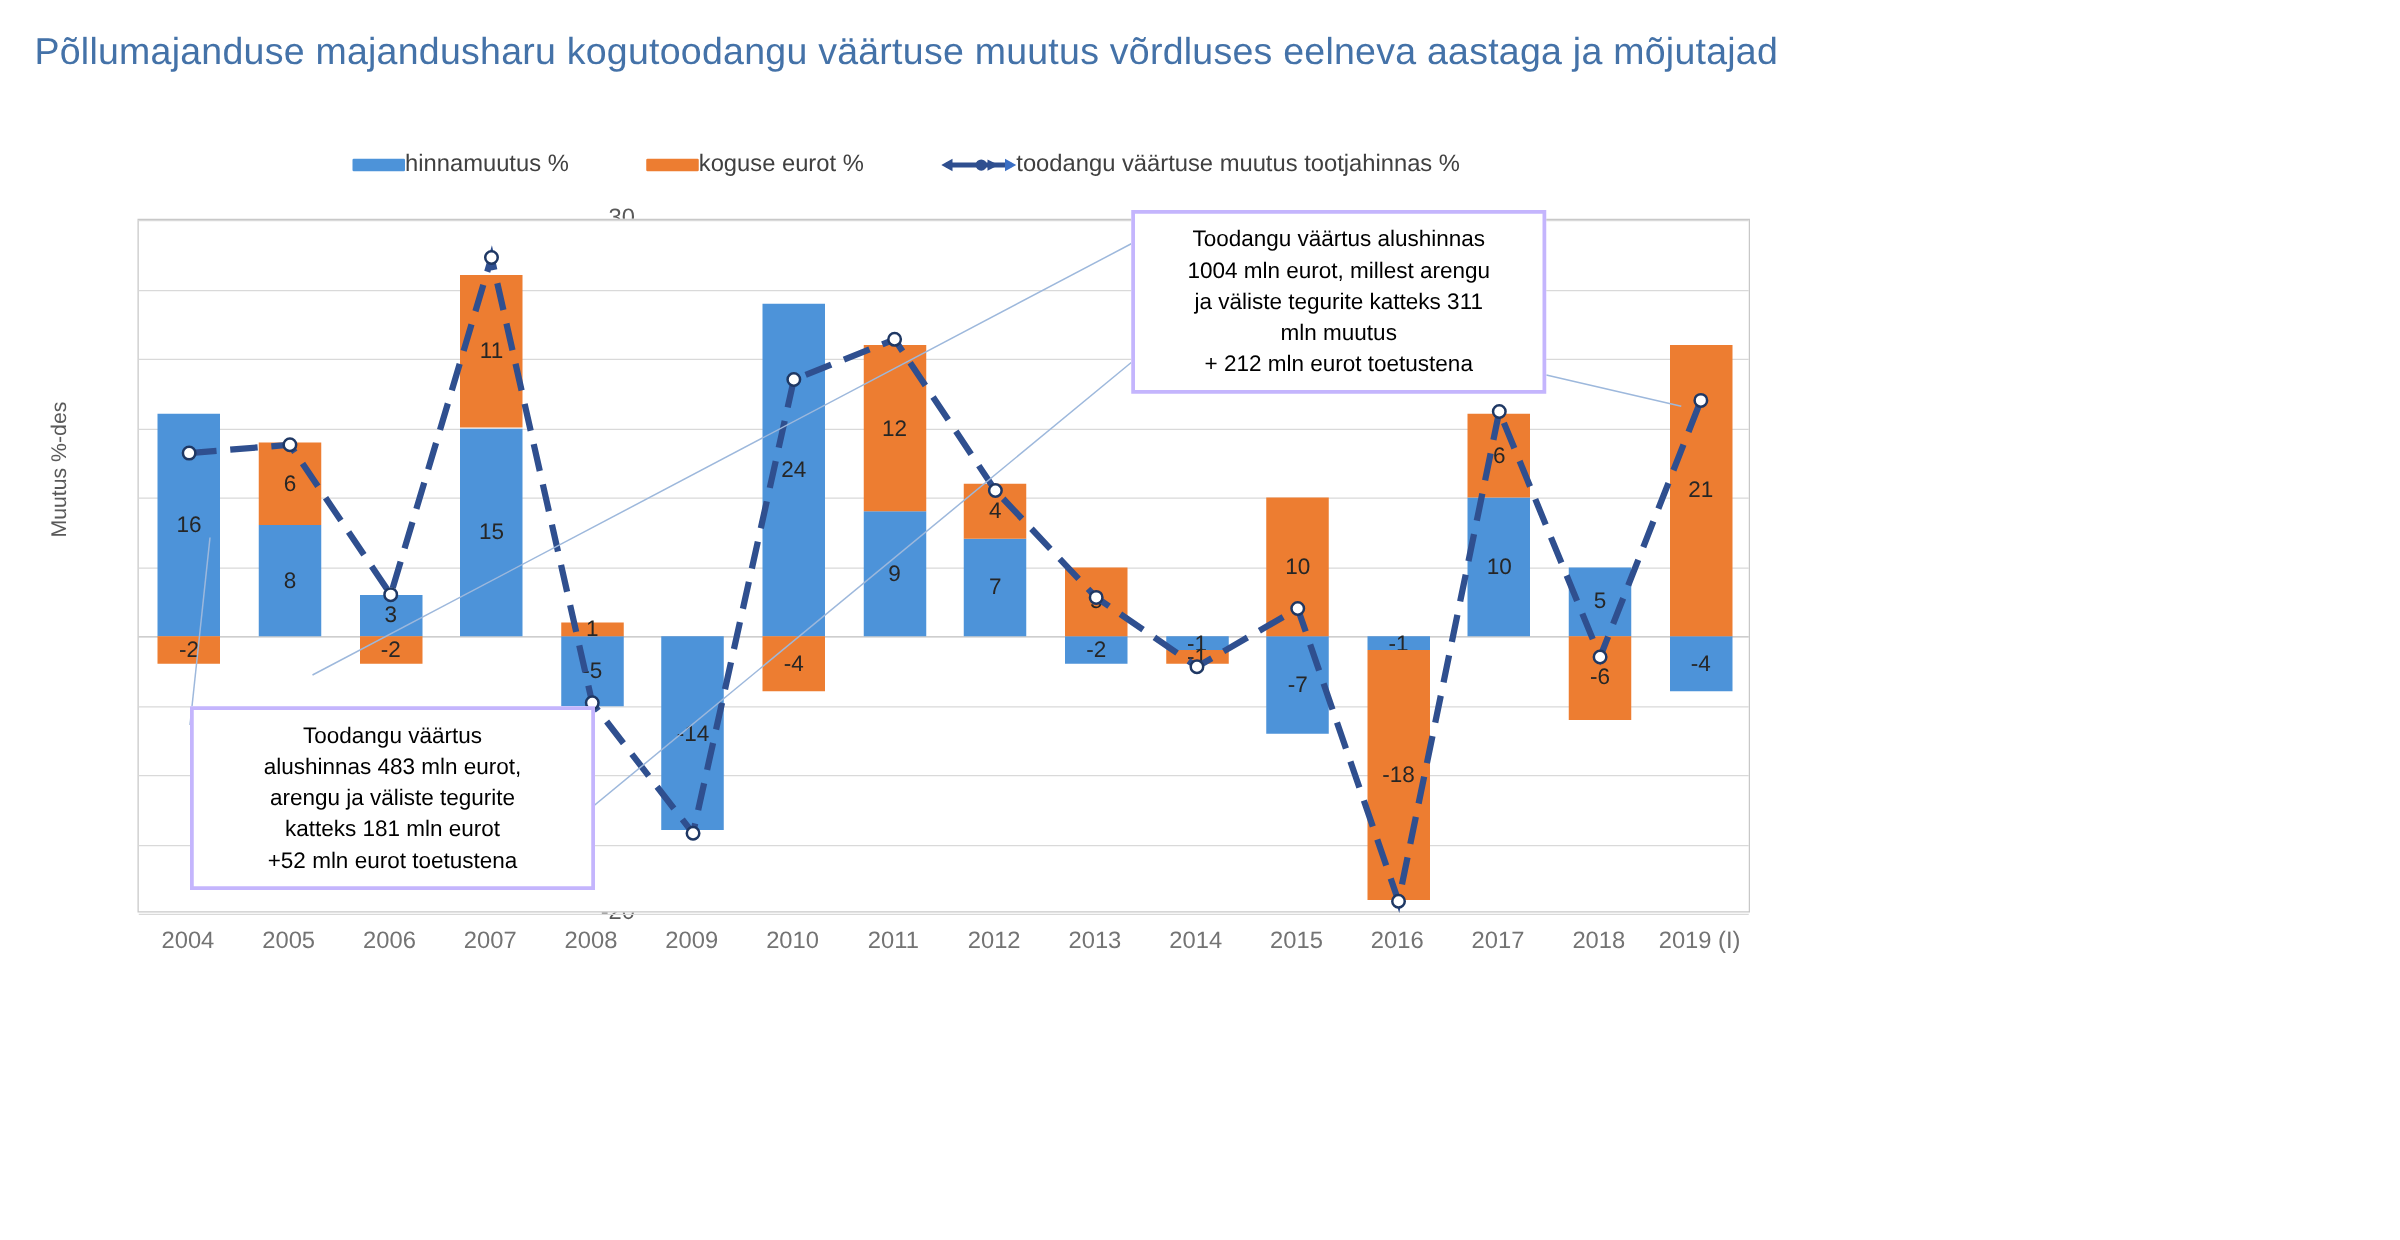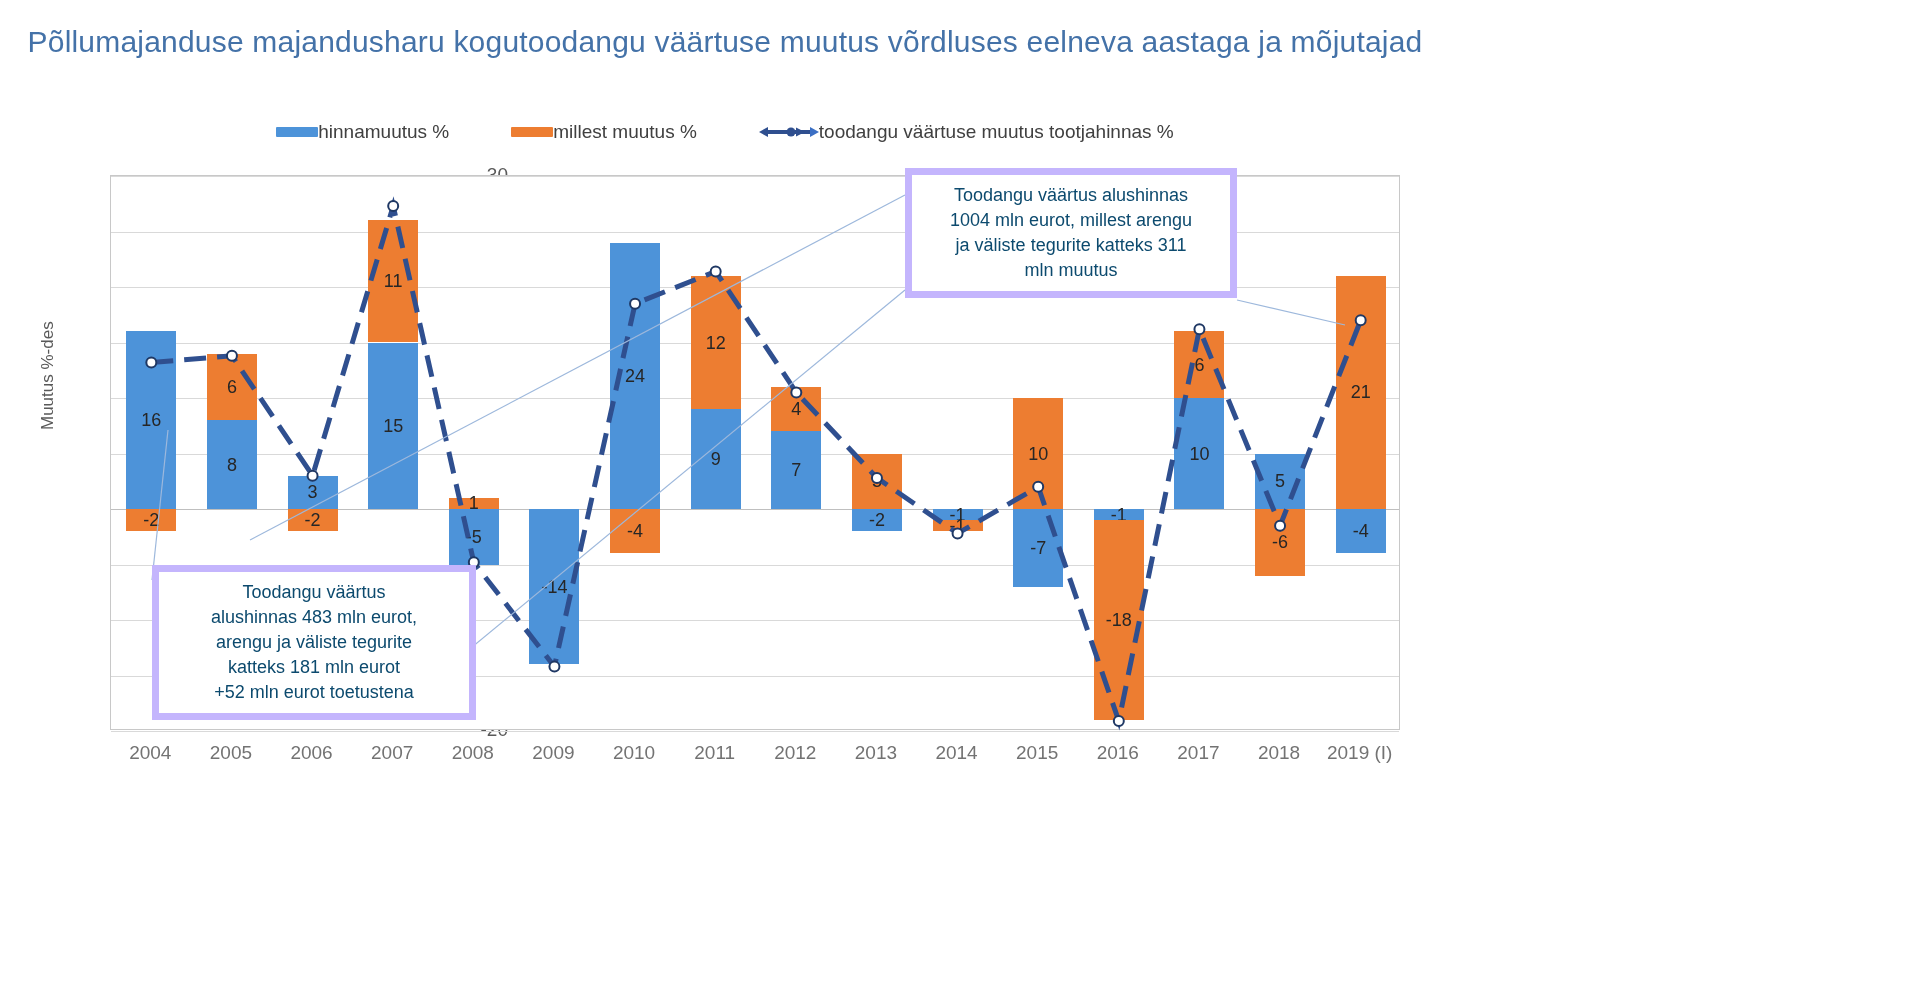--- a/index.html
+++ b/index.html
@@ -59,43 +59,43 @@
     font-size:18px;color:#262626;pointer-events:none;
     transform:translateY(-50%);
   }
 
   
   #lineLayer{position:absolute;left:0;top:0;width:1290px;height:555px;pointer-events:none;}
 
   
   .callout{
     position:absolute;box-sizing:border-box;
-    border:7px solid #c4b5fd;background:#ffffff;
-    font-size:18px;line-height:25px;color:#0c4a6e;text-align:center;
+    border:3px solid #c4b5fd;background:#ffffff;
+    font-size:18px;line-height:25px;color:#000000;text-align:center;
     padding:8px 10px;
   }
   #callout-top{left:905px;top:168px;width:332px;}
   #callout-bottom{left:152px;top:565px;width:324px;}
   #calloutLines{position:absolute;left:0;top:0;width:1920px;height:992px;pointer-events:none;}
 </style>
 </head>
 <body>
 
 <div id="stage">
 
   <div class="title">Põllumajanduse majandusharu kogutoodangu väärtuse muutus võrdluses eelneva aastaga ja mõjutajad</div>
 
   <div class="legend">
     <div class="leg-item">
       <span class="swatch" id="sw0" style="background: rgb(77, 147, 217);"></span>
       <span>hinnamuutus %</span>
     </div>
     <div class="leg-item">
       <span class="swatch" id="sw1" style="background: rgb(237, 125, 49);"></span>
-      <span>millest muutus %</span>
+      <span>koguse eurot %</span>
     </div>
     <div class="leg-item">
       <span class="leg-line">
         <svg width="60" height="14" viewBox="0 0 60 14">
           <line x1="4" y1="7" x2="56" y2="7" stroke="#2f4f8f" stroke-width="4"></line>
           <polygon points="0,7 9,2 9,12" fill="#2f4f8f"></polygon>
           <polygon points="60,7 51,2 51,12" fill="#3b6fc4"></polygon>
           <circle cx="32" cy="7" r="4.5" fill="#2f4f8f"></circle>
           <polygon points="46,7 37,2.5 37,11.5" fill="#2f4f8f"></polygon>
         </svg>
@@ -241,20 +241,21 @@
     <path d="M905,290 L420,690" stroke="#9db8dc" stroke-width="1.2" fill="none"></path>
     <path d="M1237,300 L1345,325" stroke="#9db8dc" stroke-width="1.2" fill="none"></path>
     <path d="M152,580 L168,430" stroke="#9db8dc" stroke-width="1.2" fill="none"></path>
   </svg>
 
   <div class="callout" id="callout-top">
       <div>Toodangu väärtus alushinnas</div>
       <div>1004 mln eurot, millest arengu</div>
       <div>ja väliste tegurite katteks 311</div>
       <div>mln muutus</div>
+      <div>+ 212 mln eurot toetustena</div>
     </div>
   <div class="callout" id="callout-bottom">
       <div>Toodangu väärtus</div>
       <div>alushinnas 483 mln eurot,</div>
       <div>arengu ja väliste tegurite</div>
       <div>katteks 181 mln eurot</div>
       <div>+52 mln eurot toetustena</div>
     </div>
 
 </div>

